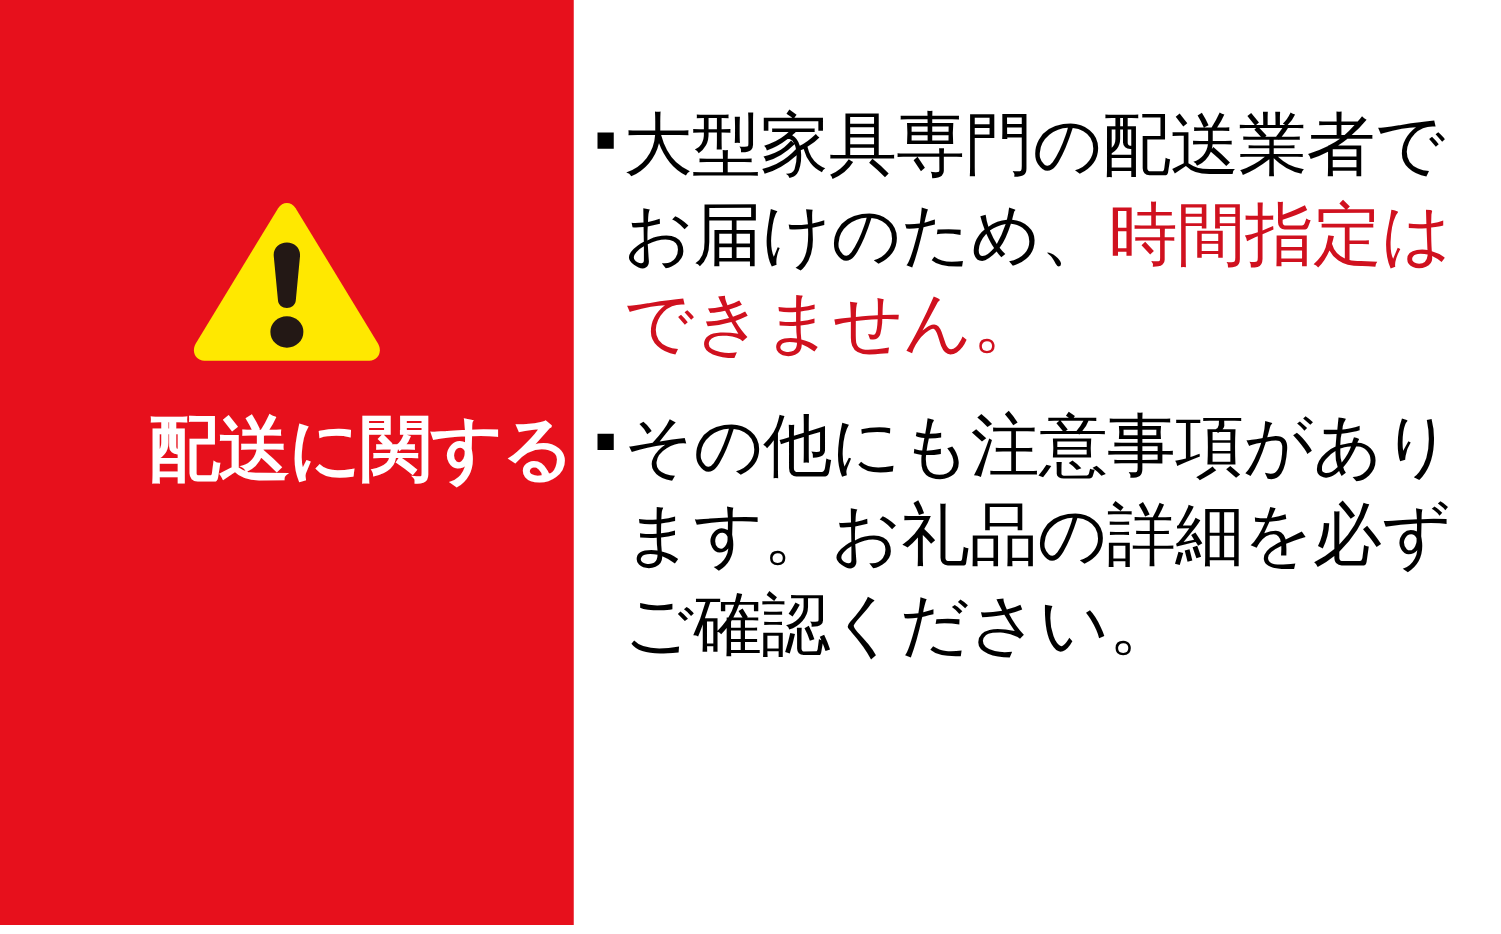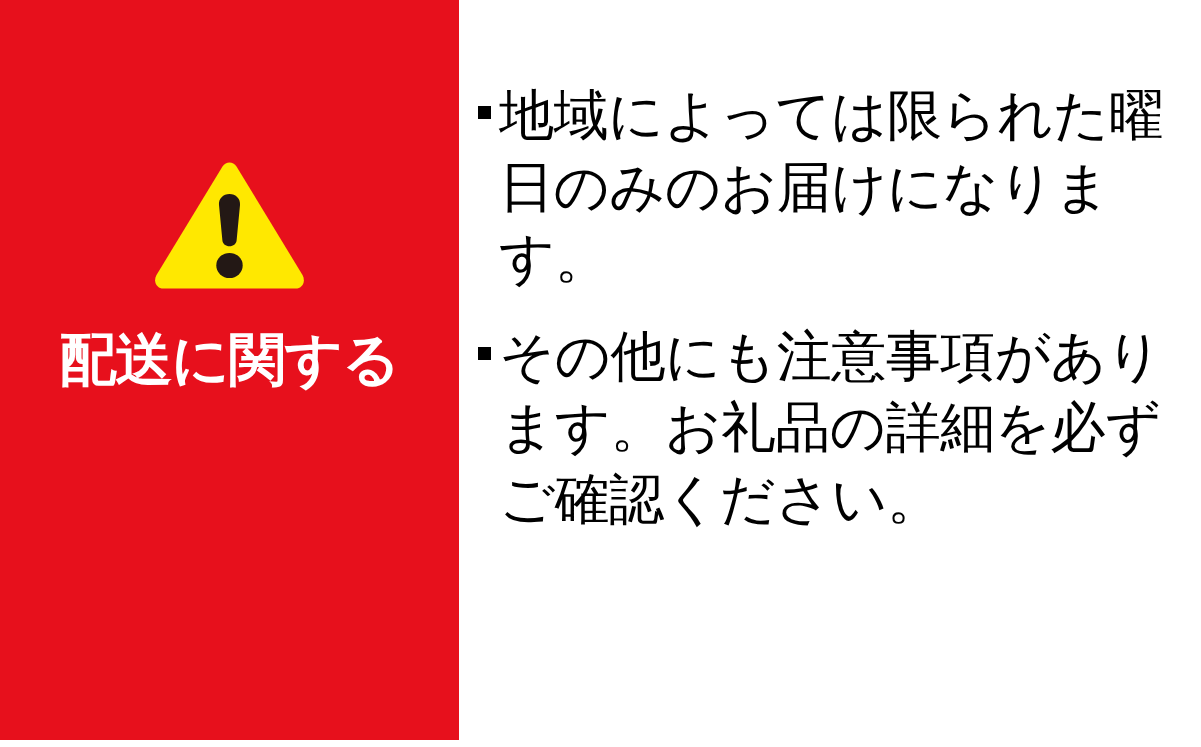--- a/index.html
+++ b/index.html
@@ -37,21 +37,21 @@
     display: block;
     width: 100%;
     height: 100%;
   }
 
   #panel-title {
     position: absolute;
     left: 0;
     top: 330px;
     width: 459px;
-    text-align: center;
+    text-align: right;
     color: #ffffff;
     font-weight: bold;
   }
   .title-line-1 {
     font-size: 57px;
     line-height: 1.02;
     letter-spacing: -1px;
     white-space: nowrap;
   }
   .title-line-2 {
@@ -114,25 +114,25 @@
     </div>
 
     <div id="panel-title">
       <div class="title-line-1">配送に関する</div>
     </div>
 
   </div>
 
   <div id="notice-list">
 
-
     <div class="notice-item">
       <span class="bullet-square"></span>
-      <span class="notice-text"><span>地域によっては限られた曜日のみのお届けになります。</span></span>
+      <span class="notice-text"><span>大型家具専門の配送業者でお届けのため、</span><span class="hl-red">時間指定はできません。</span></span>
     </div>
+
 
     <div class="notice-item">
       <span class="bullet-square"></span>
       <span class="notice-text"><span>その他にも注意事項があります。お礼品の詳細を必ずご確認ください。</span></span>
     </div>
 
   </div>
 
 </div>
 

